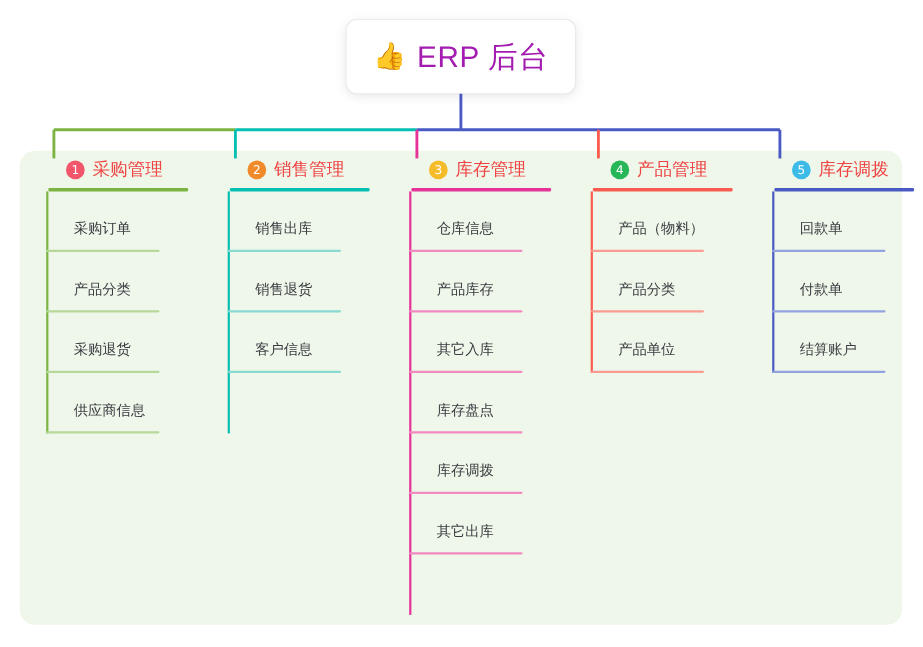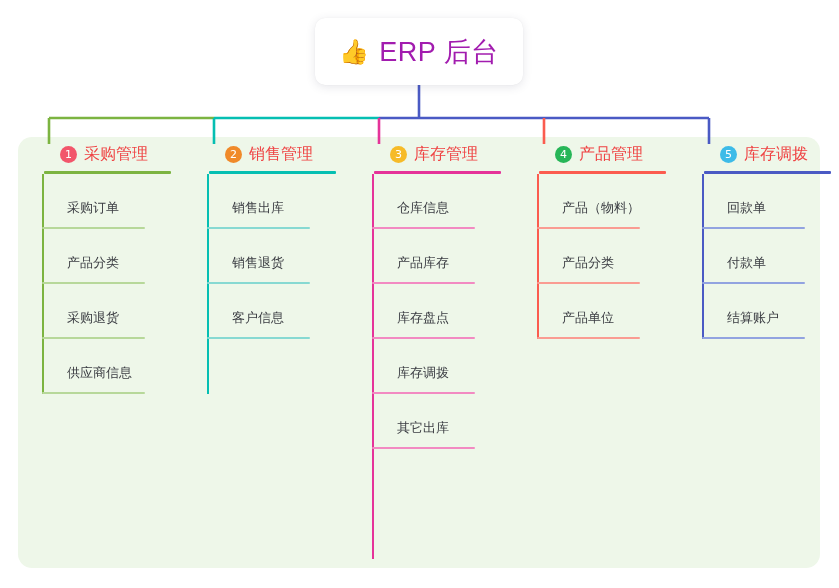--- a/index.html
+++ b/index.html
@@ -239,20 +239,24 @@
           <div class="stem" style="background: rgb(229, 51, 153); height: 385px;"></div>
           <div class="item">
             <span class="item-label">仓库信息</span>
             <div class="item-rule" style="background: rgb(242, 138, 194);"></div>
           </div>
           <div class="item">
             <span class="item-label">产品库存</span>
             <div class="item-rule" style="background: rgb(242, 138, 194);"></div>
           </div>
           <div class="item">
+            <span class="item-label">其它入库</span>
+            <div class="item-rule" style="background: rgb(242, 138, 194);"></div>
+          </div>
+          <div class="item">
             <span class="item-label">库存盘点</span>
             <div class="item-rule" style="background: rgb(242, 138, 194);"></div>
           </div>
           <div class="item">
             <span class="item-label">库存调拨</span>
             <div class="item-rule" style="background: rgb(242, 138, 194);"></div>
           </div>
           <div class="item">
             <span class="item-label">其它出库</span>
             <div class="item-rule" style="background: rgb(242, 138, 194);"></div>

